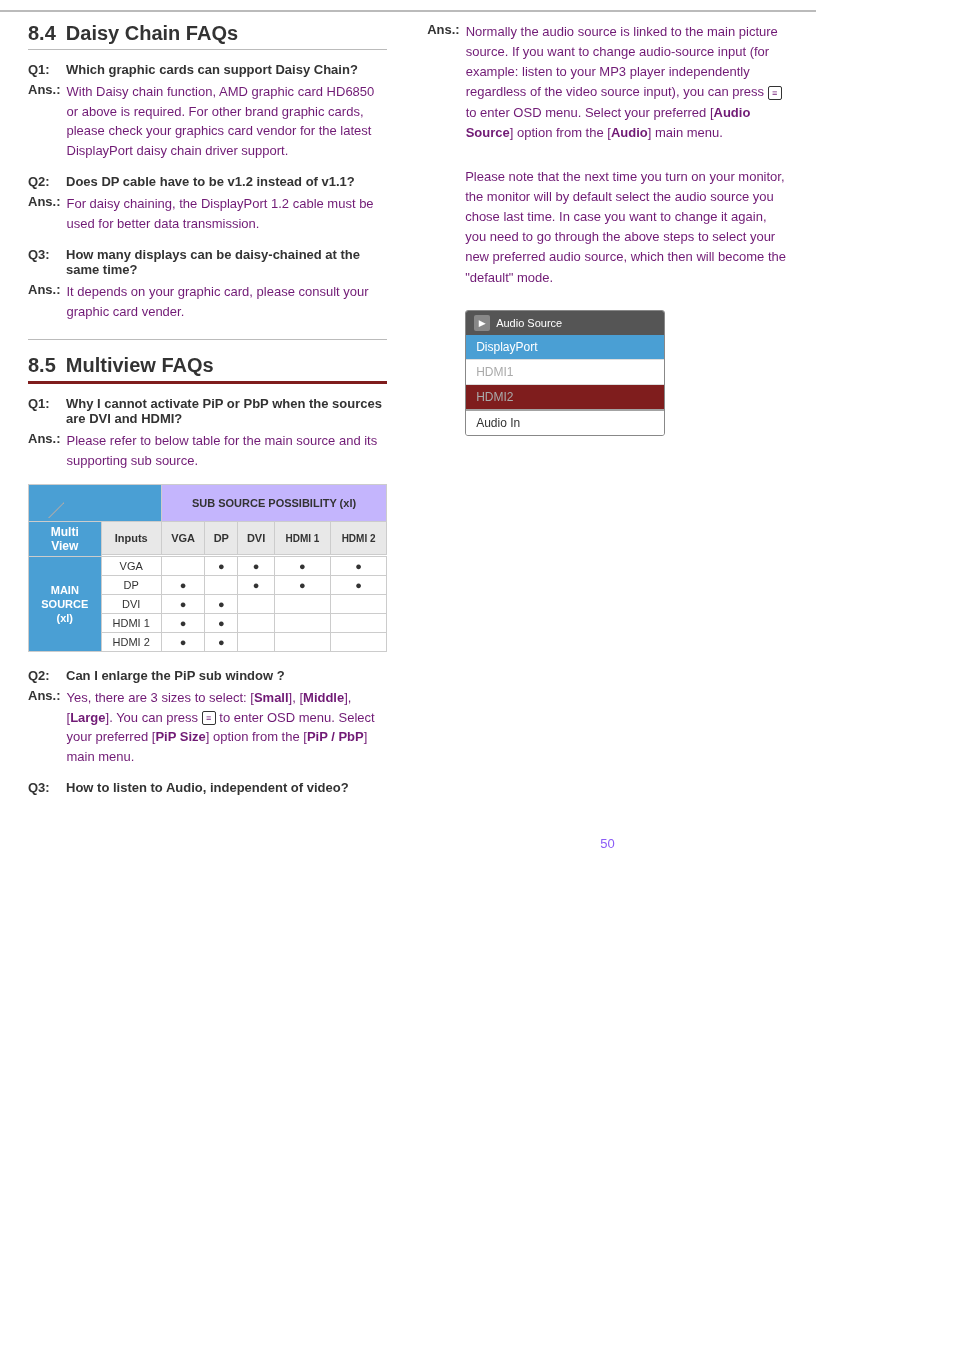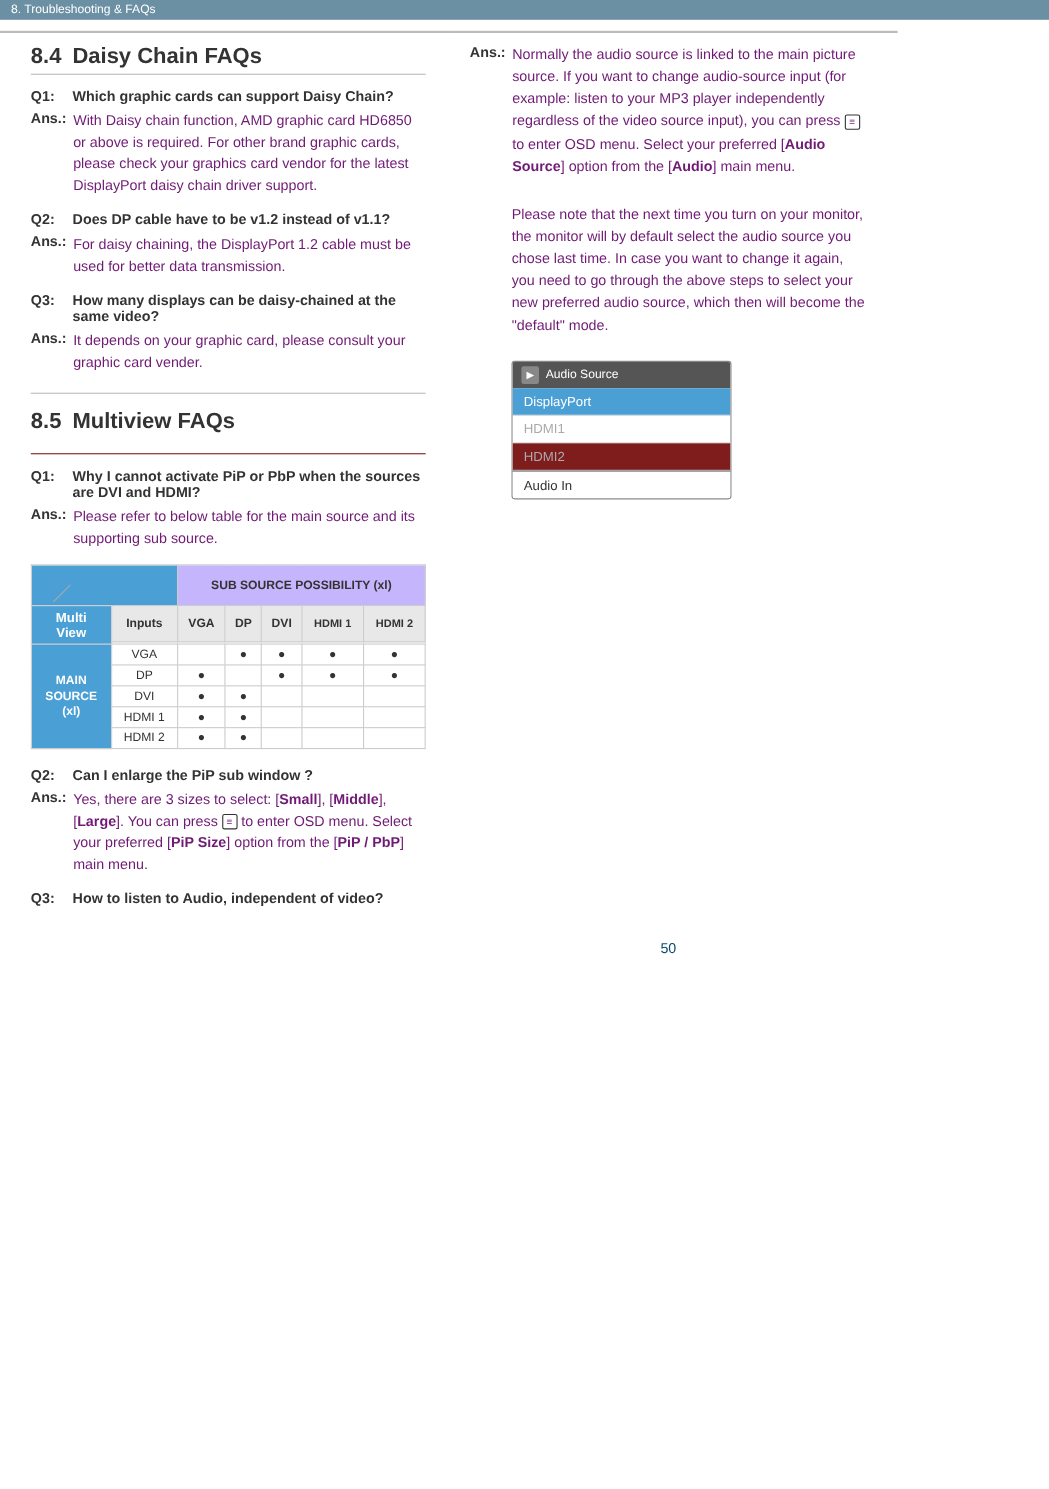--- a/index.html
+++ b/index.html
@@ -91,23 +91,20 @@
     .mv-table .sub-header {
       background: #e8e8e8;
       font-weight: bold;
     }
   </style>
 </head>
 <body>
 
 <div style="position:relative; width:954px; min-height:1354px; background:#fff;">
 
-  <div style="background:#6b8fa3; color:#fff; font-size:11px; padding:3px 10px; width:100%;">
-    <span>8. Troubleshooting &amp; FAQs</span>
-  </div>
 
   <div style="display:flex; width:816px; padding-top:6px;">
 
     <div style="width:478px; padding: 10px 22px 20px 28px; border-top: 2px solid #bbb; margin-top:4px;">
 
       <div>
         <div style="font-size:20px; font-weight:bold; color:#333; margin-bottom:12px; padding-bottom:4px; border-bottom:1px solid #bbb; display:flex; gap:10px;">
           <span>8.4</span>
           <span>Daisy Chain FAQs</span>
         </div>
@@ -130,33 +127,33 @@
           </div>
           <div class="a-line">
             <span class="a-label">Ans.:</span>
             <span class="a-text">For daisy chaining, the DisplayPort 1.2 cable must be used for better data transmission.</span>
           </div>
         </div>
 
         <div class="qa-block">
           <div class="q-line">
             <span class="q-label">Q3:</span>
-            <span class="q-text">How many displays can be daisy-chained at the same video?</span>
+            <span class="q-text">How many displays can be daisy-chained at the same time?</span>
           </div>
           <div class="a-line">
             <span class="a-label">Ans.:</span>
             <span class="a-text">It depends on your graphic card, please consult your graphic card vender.</span>
           </div>
         </div>
       </div>
 
       <hr class="separator">
 
       <div>
-        <div style="font-size:20px; font-weight:bold; color:#333; margin-bottom:12px; padding-bottom:17px; border-bottom:1px solid #7f1d1d; display:flex; gap:10px;">
+        <div style="font-size:20px; font-weight:bold; color:#333; margin-bottom:12px; padding-bottom:4px; border-bottom:3px solid #7f1d1d; display:flex; gap:10px;">
           <span>8.5</span>
           <span>Multiview FAQs</span>
         </div>
 
         <div class="qa-block">
           <div class="q-line">
             <span class="q-label">Q1:</span>
             <span class="q-text">Why I cannot activate PiP or PbP when the sources are DVI and HDMI?</span>
           </div>
           <div class="a-line">
@@ -286,20 +283,20 @@
           <span>HDMI1</span>
         </div>
         <div style="padding:5px 10px; font-size:12px; border-bottom:2px solid #a3a3a3; background:#7f1d1d; color:#aaa;">
           <span>HDMI2</span>
         </div>
         <div style="padding:5px 10px; font-size:12px; background:#fff; color:#333;">
           <span>Audio In</span>
         </div>
       </div>
 
-      <div style="text-align:center; font-size:13px; color:#0c4a6e; margin-top: 400px;">
+      <div style="text-align:center; font-size:13px; color:#8b5cf6; margin-top: 400px;">
         <span>50</span>
       </div>
 
     </div>
   </div>
 
 </div>
 
 </body></html>

